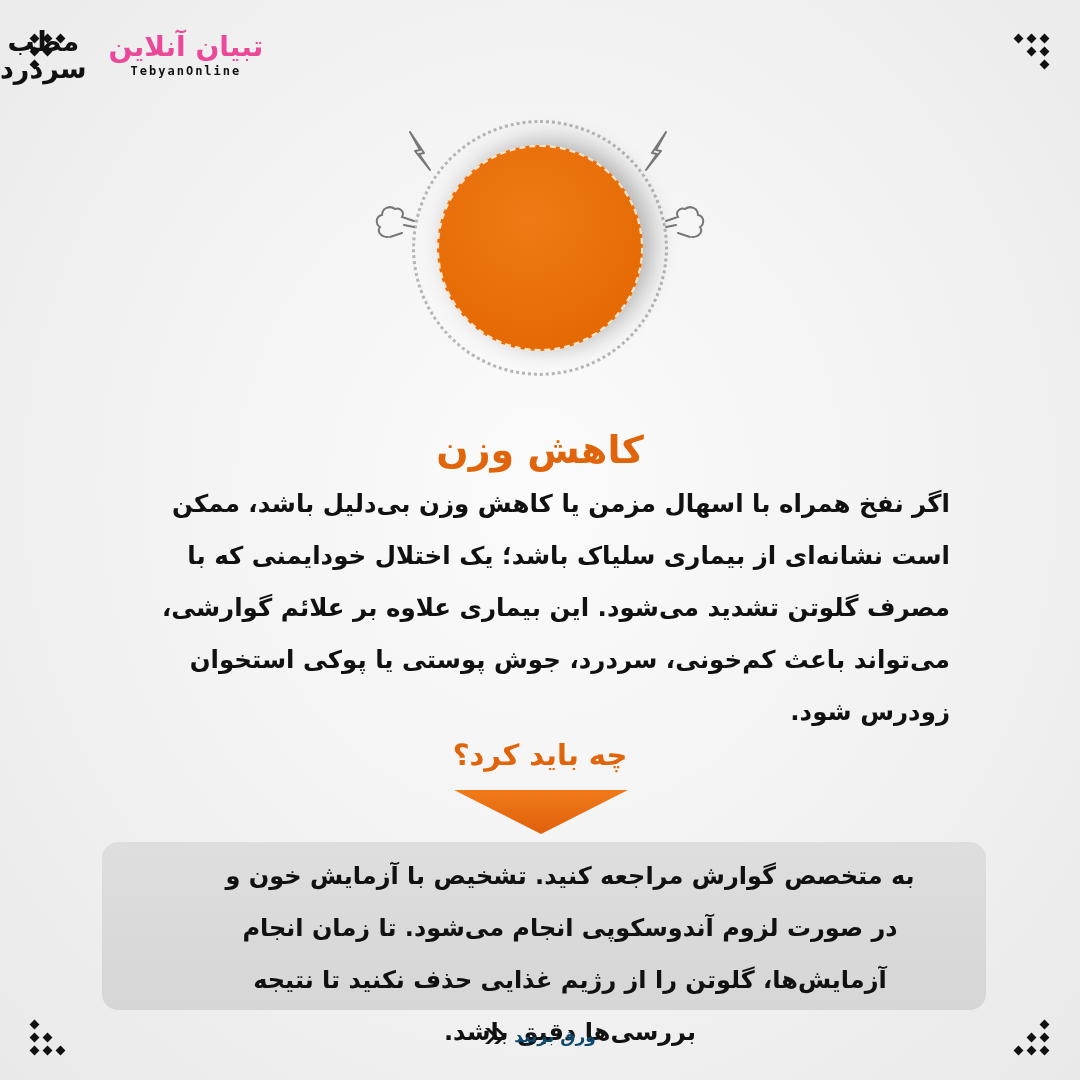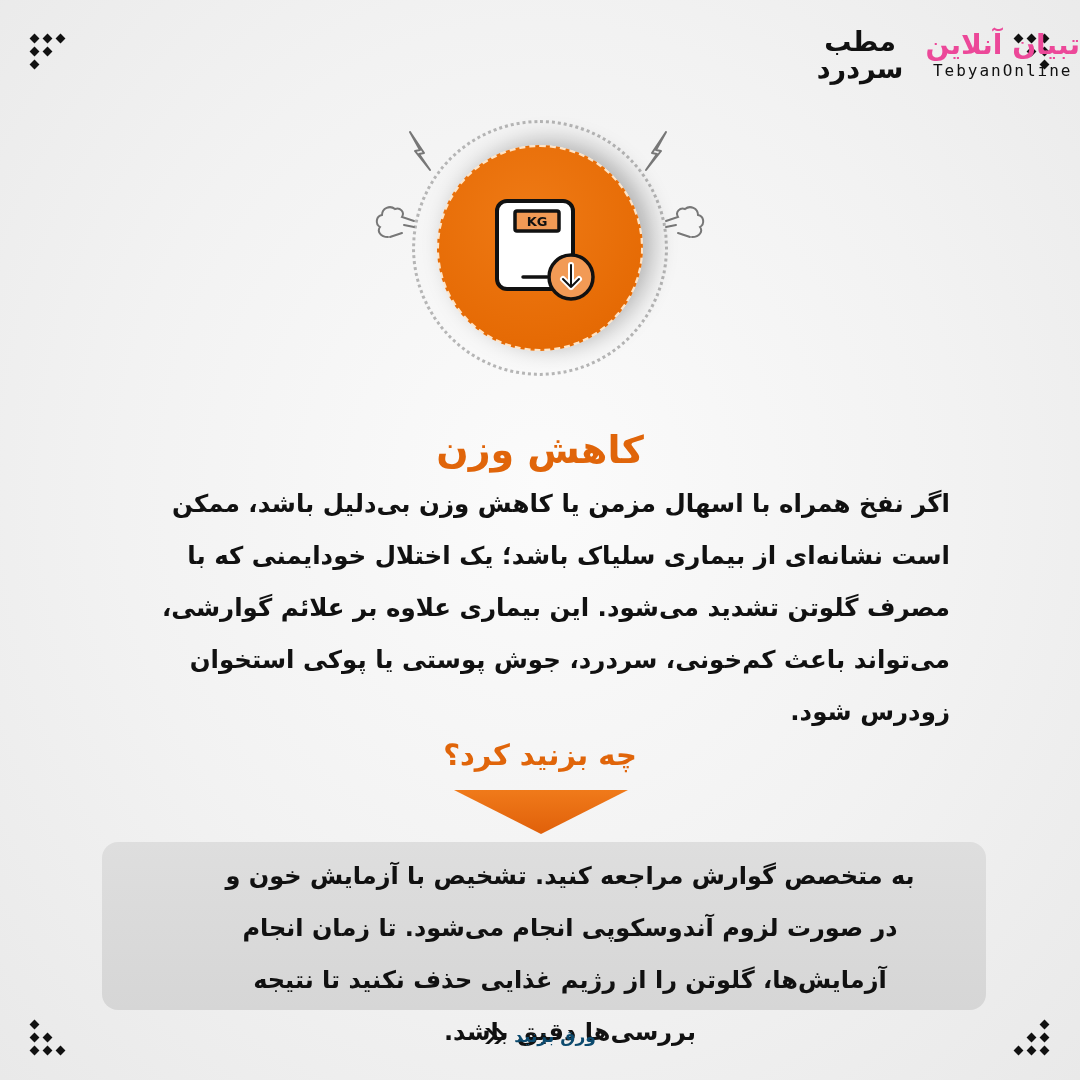--- a/index.html
+++ b/index.html
@@ -12,26 +12,26 @@
     }
     
     .corner { position: absolute; width: 40px; height: 40px; }
     .corner svg { width: 40px; height: 40px; display: block; }
     .corner.tl { left: 28px; top: 32px; }
     .corner.tr { right: 28px; top: 32px; }
     .corner.bl { left: 28px; bottom: 22px; }
     .corner.br { right: 28px; bottom: 22px; }
 
     
-    .logos { position: absolute; top: 28px; left: 0; right: 0; display: flex; justify-content: flex-end; align-items: center; gap: 22px; direction: ltr; }
+    .logos { position: absolute; top: 28px; left: 0; right: 0; display: flex; justify-content: flex-start; align-items: center; gap: 22px; direction: ltr; }
     .logo-matab { display: flex; flex-direction: column; align-items: center; line-height: 1; }
     .logo-matab .l1, .logo-matab .l2 { font-family: "DejaVu Sans", sans-serif; font-weight: bold; font-size: 27px; color: #111; direction: rtl; }
     .logo-tebyan { display: flex; flex-direction: column; align-items: center; line-height: 1; }
     .logo-tebyan .fa { font-weight: bold; font-size: 28px; color: #ec4899; direction: rtl; }
-    .logo-tebyan .en { font-family: "DejaVu Sans Mono", monospace; font-size: 16px; letter-spacing: 2px; color: #111; margin-top: 4px; }
+    .logo-tebyan .en { font-family: "DejaVu Sans Mono", monospace; font-size: 12px; letter-spacing: 2px; color: #111; margin-top: 4px; font-weight: bold; }
 
     
     .hero { position: absolute; left: 360px; top: 110px; width: 360px; height: 300px; }
     .dotted-ring { position: absolute; left: 52px; top: 10px; width: 256px; height: 256px; border-radius: 50%; border: 3px dotted #b5b5b5; }
     .orange-circle {
       position: absolute; left: 77px; top: 35px; width: 206px; height: 206px; border-radius: 50%;
       background: radial-gradient(circle at 45% 35%, #ef7a15 0%, #e66b05 70%, #df6400 100%);
       box-shadow: 10px -4px 24px rgba(0,0,0,0.28);
       border: 2px dashed #ffe3c4;
     }
@@ -149,37 +149,26 @@
     <svg width="44" height="38" viewBox="0 0 44 38">
         <path d="M14 34 C6 34 3 28 6 24 C1 21 2 13 8 12 C8 5 16 2 21 6 C26 4 31 9 28 14 L40 18 M30 22 L40 24 M16 34 L28 30" fill="none" stroke="#777" stroke-width="2" stroke-linecap="round"></path>
       </svg>
   </div>
   <div class="deco puff-r">
     <svg width="44" height="38" viewBox="0 0 44 38">
         <path d="M30 34 C38 34 41 28 38 24 C43 21 42 13 36 12 C36 5 28 2 23 6 C18 4 13 9 16 14 L4 18 M14 22 L4 24 M28 34 L16 30" fill="none" stroke="#777" stroke-width="2" stroke-linecap="round"></path>
       </svg>
   </div>
   <div class="orange-circle"></div>
-  <div class="scale-icon">
-    <svg width="112" height="112" viewBox="0 0 112 112">
-      <rect x="8" y="6" width="76" height="88" rx="10" fill="#fff" stroke="#111" stroke-width="4"></rect>
-      <rect x="26" y="16" width="44" height="20" rx="2" fill="#f29a55" stroke="#111" stroke-width="3.5"></rect>
-      <text x="48" y="31" text-anchor="middle" font-family="DejaVu Sans, sans-serif" font-weight="bold" font-size="13" fill="#111">KG</text>
-      <line x1="34" y1="82" x2="58" y2="82" stroke="#111" stroke-width="3.5" stroke-linecap="round"></line>
-      <circle cx="82" cy="82" r="22" fill="#f29a55" stroke="#111" stroke-width="3.5"></circle>
-      <path d="M82 70 L82 92 M74 84 L82 92 L90 84" fill="none" stroke="#fff" stroke-width="6" stroke-linecap="round" stroke-linejoin="round"></path>
-      <path d="M82 70 L82 92 M74 84 L82 92 L90 84" fill="none" stroke="#111" stroke-width="2" stroke-linecap="round" stroke-linejoin="round"></path>
-    </svg>
-  </div>
 </div>
 
 <h1 class="title">کاهش وزن</h1>
 <p class="body-text">اگر نفخ همراه با اسهال مزمن یا کاهش وزن بی‌دلیل باشد، ممکن است نشانه‌ای از بیماری سلیاک باشد؛ یک اختلال خودایمنی که با مصرف گلوتن تشدید می‌شود. این بیماری علاوه بر علائم گوارشی، می‌تواند باعث کم‌خونی، سردرد، جوش پوستی یا پوکی استخوان زودرس شود.</p>
 
-<h2 class="sub-title">چه بزنید کرد؟</h2>
+<h2 class="sub-title">چه باید کرد؟</h2>
 <div class="down-arrow">
   <svg width="178" height="48" viewBox="0 0 178 48">
     <defs>
       <linearGradient id="triG" x1="0" y1="0" x2="0" y2="1">
         <stop offset="0" stop-color="#f07a1a"></stop>
         <stop offset="1" stop-color="#e0600a"></stop>
       </linearGradient>
     </defs>
     <path d="M2 2 L176 2 L89 46 Z" fill="url(#triG)"></path>
   </svg>

